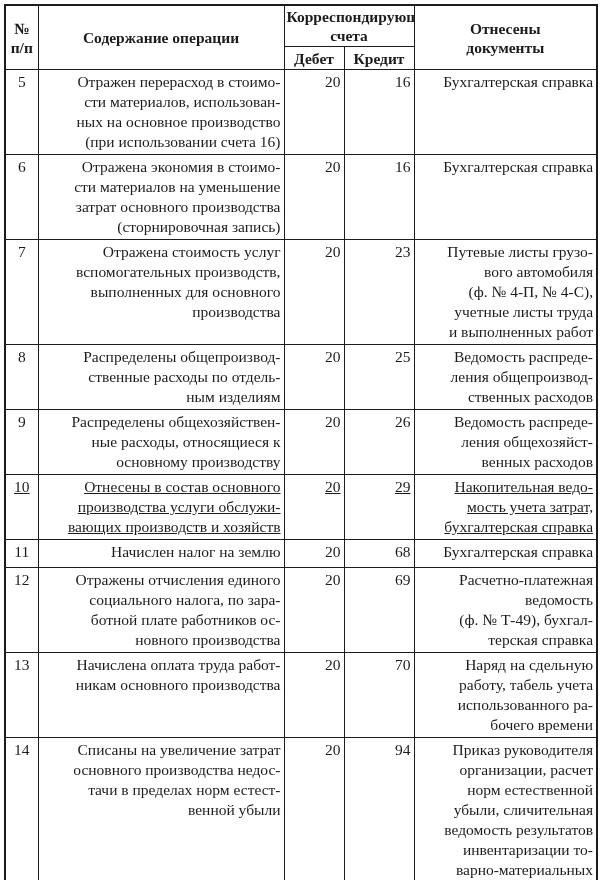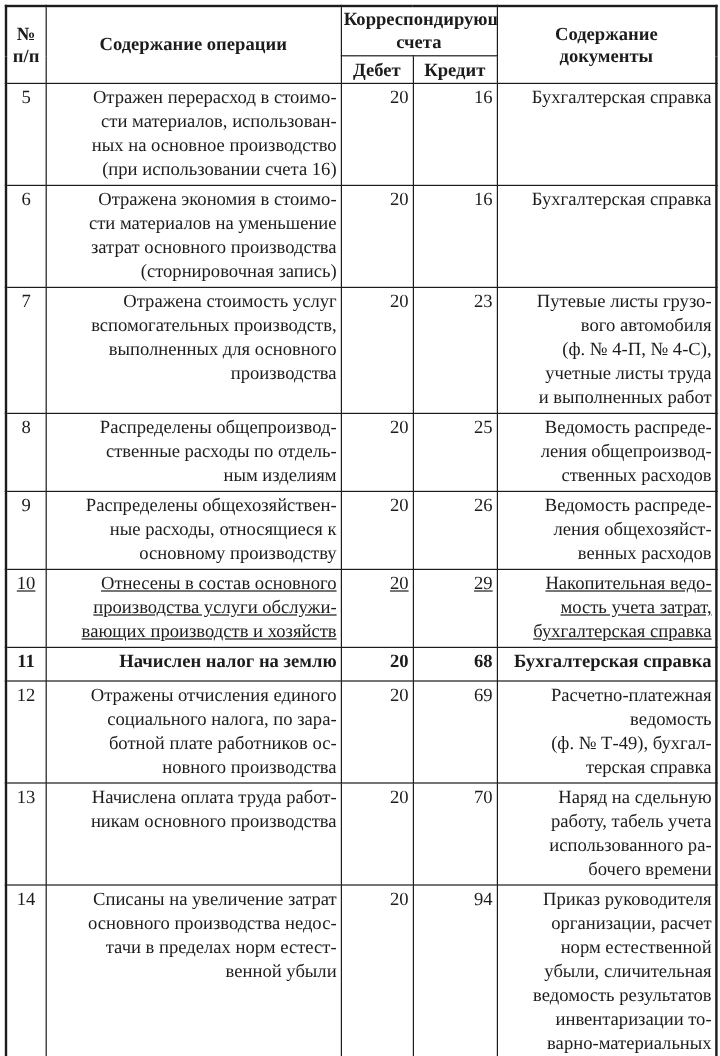--- a/index.html
+++ b/index.html
@@ -61,21 +61,21 @@
     padding-left: 7px;
     padding-right: 2px;
     padding-top: 3px;
   }
   tbody tr:nth-child(1)  { height: 84px; }
   tbody tr:nth-child(2)  { height: 80px; }
   tbody tr:nth-child(3)  { height: 100px; }
   tbody tr:nth-child(4)  { height: 61px; }
   tbody tr:nth-child(5)  { height: 64px; }
   tbody tr:nth-child(6)  { height: 64px; text-decoration: underline; }
-  tbody tr:nth-child(7)  { height: 28px; font-weight: bold; }
+  tbody tr:nth-child(7)  { height: 28px; }
   tbody tr:nth-child(8)  { height: 75px; padding-left: 16px; }
   tbody tr:nth-child(9)  { height: 80px; margin-left: 32px; }
   tbody tr:nth-child(10) { height: 163px; }
 </style>
 </head>
 <body>
 
 <table class="acc">
   <colgroup>
     <col style="width:33px">
@@ -84,21 +84,21 @@
     <col style="width:70px">
     <col style="width:183px">
   </colgroup>
   <thead>
     <tr class="h1">
       <th rowspan="2">№
 п/п</th>
       <th rowspan="2">Содержание операции</th>
       <th colspan="2">Корреспондирующие
 счета</th>
-      <th rowspan="2">Содержание
+      <th rowspan="2">Отнесены
 документы</th>
     </tr>
     <tr class="h2">
       <th>Дебет</th>
       <th>Кредит</th>
     </tr>
   </thead>
   <tbody>
     <tr>
       <td class="c-num">5</td>

